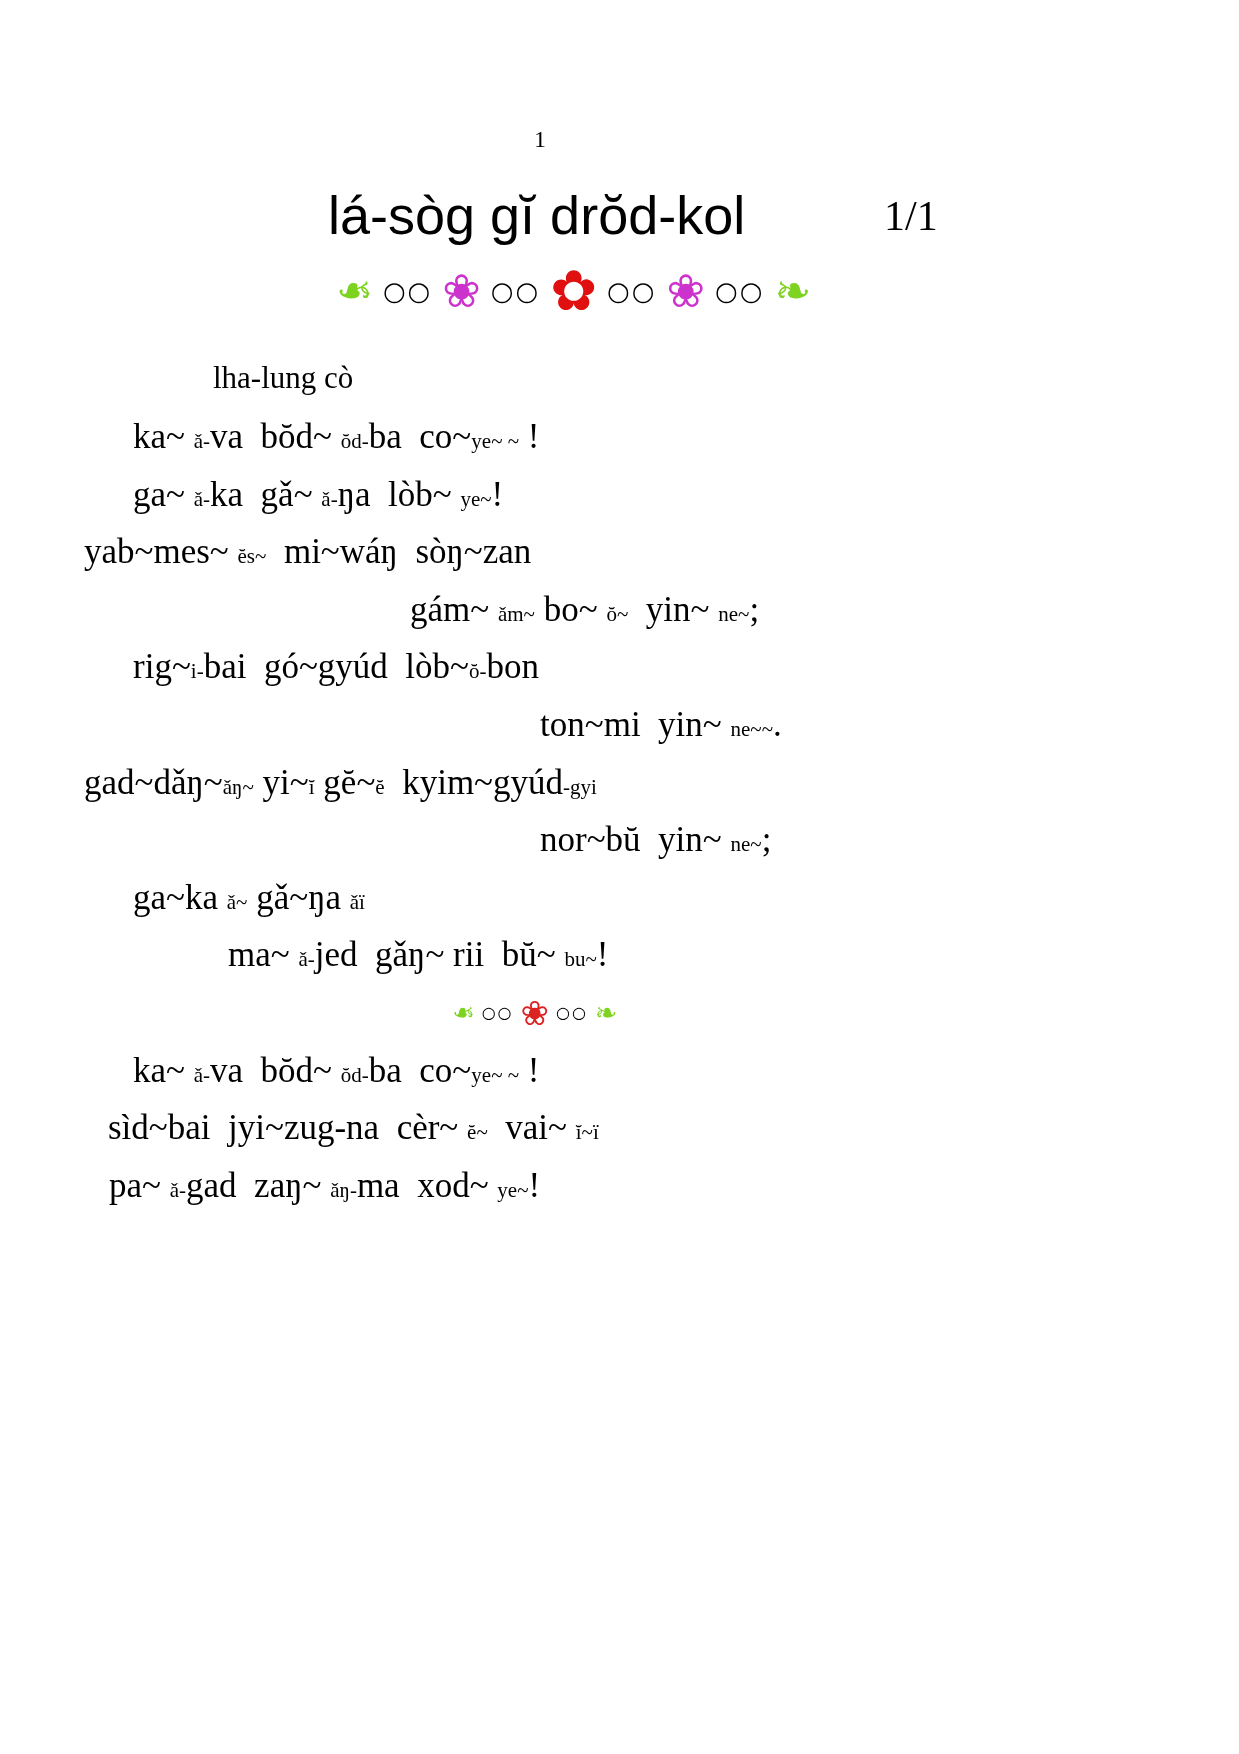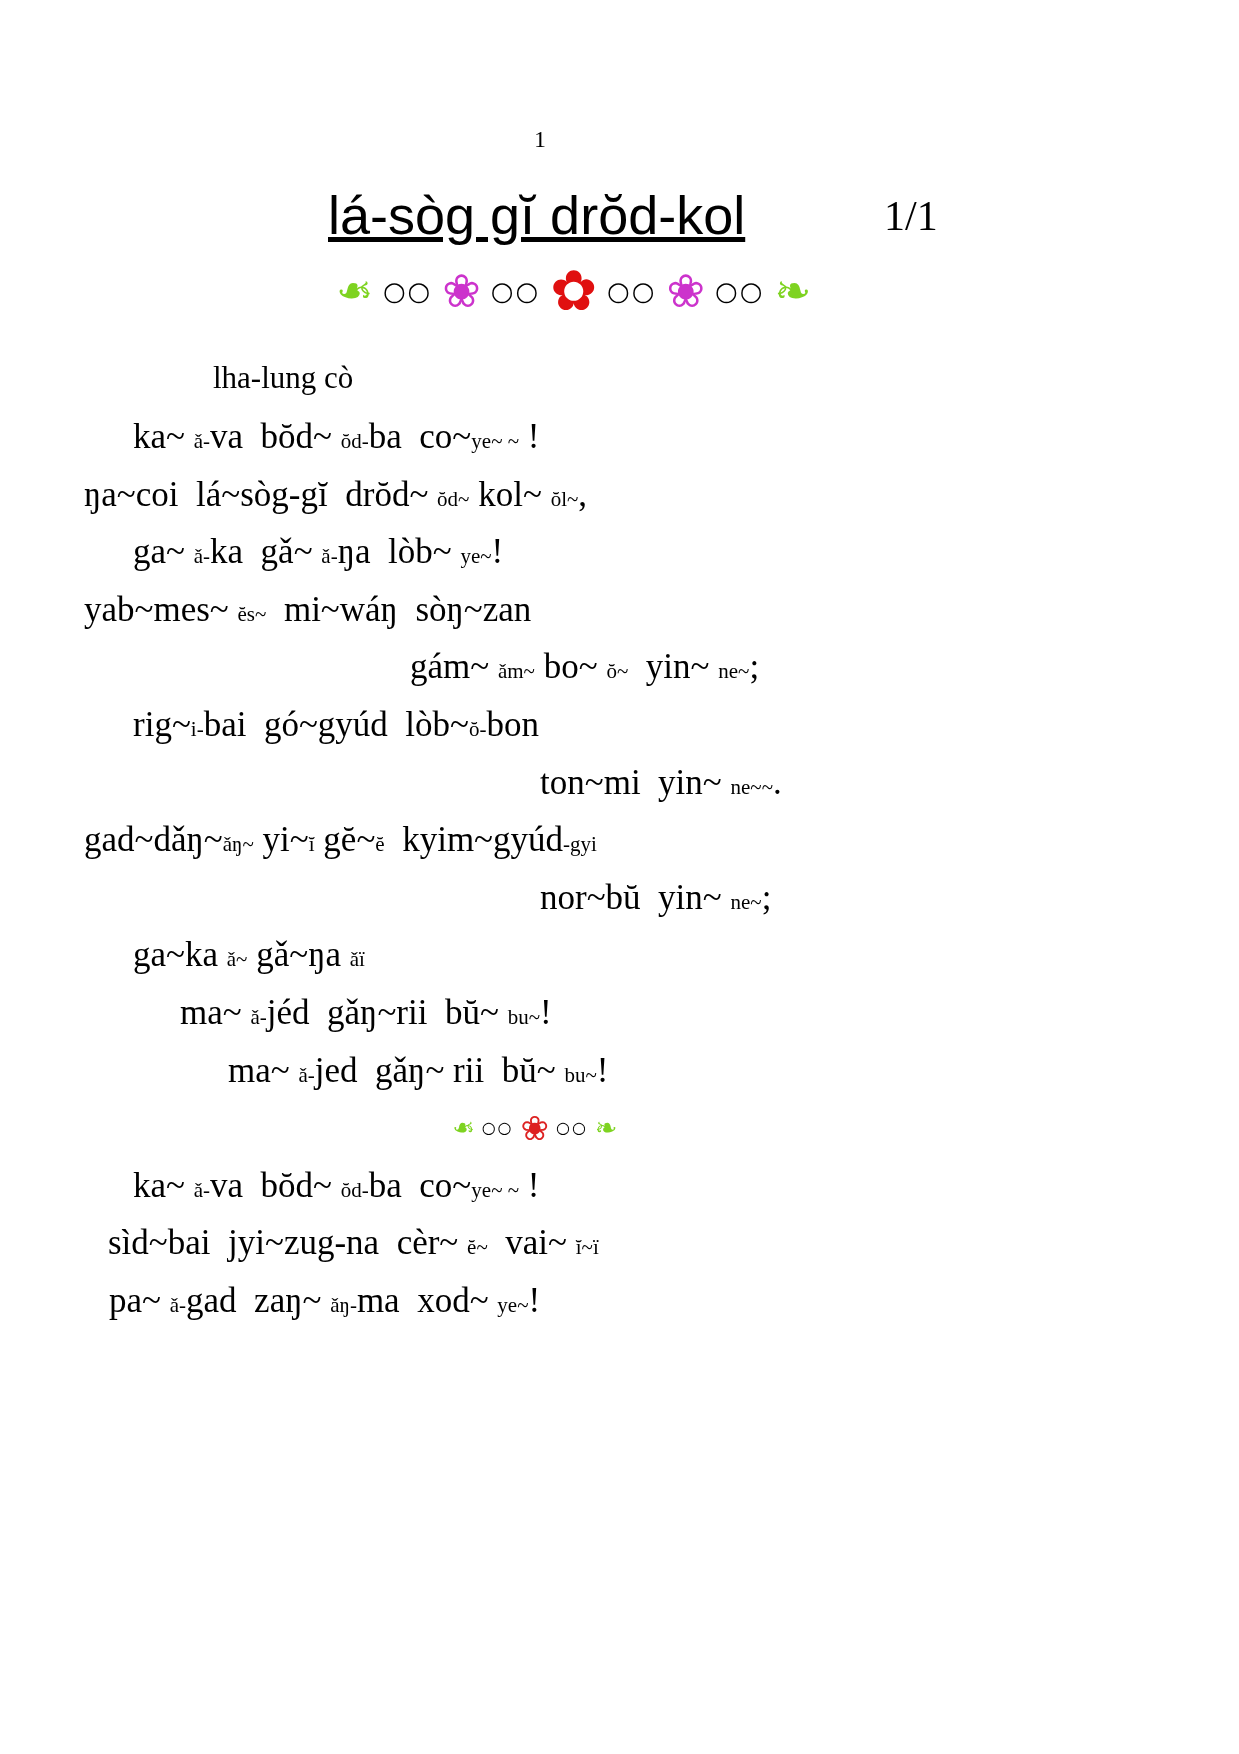--- a/index.html
+++ b/index.html
@@ -18,21 +18,20 @@
     text-align:center;
     font-size:24px;
   }
   .title-row { position:absolute; top:184px; left:0; width:1239px; height:80px; }
   .doc-title {
     position:absolute; left:328px; top:0;
     font-family:"Liberation Sans", sans-serif;
     font-size:54px;
     letter-spacing:0px;
     white-space:pre;
-    text-decoration:underline;
   }
   .page-indicator {
     position:absolute; left:884px; top:8px;
     font-size:42px;
   }
   .orn-row-top {
     position:absolute; top:262px; left:336px; height:58px;
     display:flex; align-items:center; gap:10px;
   }
   .subtitle {
@@ -83,30 +82,28 @@
       <span class="orn circles" style="color: rgb(0, 0, 0); font-size: 26px;">○○</span>
       <span class="orn" style="color: rgb(204, 51, 204); font-size: 46px;">❀</span>
       <span class="orn circles" style="color: rgb(0, 0, 0); font-size: 26px;">○○</span>
       <span class="orn" style="color: rgb(126, 211, 33); font-size: 44px;">❧</span>
     </div>
 
   <div class="subtitle">lha-lung cò</div>
 
   <div class="verse">
       <div class="line" style="padding-left: 133px;"><span class="seg-big">ka~ </span><span class="seg-small">ǎ-</span><span class="seg-big">va  bŏd~ </span><span class="seg-small">ŏd-</span><span class="seg-big">ba  co~</span><span class="seg-small">ye~ ~</span><span class="seg-big"> !</span></div>
-      <div class="line" style="padding-left: 84px;"><span class="seg-big">ŋa~coi  lá~sòg-gĭ  drŏd~ </span><span class="seg-small">ŏd~</span><span class="seg-big"> kol~ </span><span class="seg-small">ŏl~</span><span class="seg-big">,</span></div>
       <div class="line" style="padding-left: 133px;"><span class="seg-big">ga~ </span><span class="seg-small">ǎ-</span><span class="seg-big">ka  gǎ~ </span><span class="seg-small">ǎ-</span><span class="seg-big">ŋa  lòb~ </span><span class="seg-small">ye~</span><span class="seg-big">!</span></div>
       <div class="line" style="padding-left: 84px;"><span class="seg-big">yab~mes~ </span><span class="seg-small">ĕs~</span><span class="seg-big">  mi~wáŋ  sòŋ~zan</span></div>
       <div class="line" style="padding-left: 410px;"><span class="seg-big">gám~ </span><span class="seg-small">ǎm~</span><span class="seg-big"> bo~ </span><span class="seg-small">ŏ~</span><span class="seg-big">  yin~ </span><span class="seg-small">ne~</span><span class="seg-big">;</span></div>
       <div class="line" style="padding-left: 133px;"><span class="seg-big">rig~</span><span class="seg-small">i-</span><span class="seg-big">bai  gó~gyúd  lòb~</span><span class="seg-small">ŏ-</span><span class="seg-big">bon</span></div>
       <div class="line" style="padding-left: 540px;"><span class="seg-big">ton~mi  yin~ </span><span class="seg-small">ne~~</span><span class="seg-big">.</span></div>
       <div class="line" style="padding-left: 84px;"><span class="seg-big">gad~dǎŋ~</span><span class="seg-small">ǎŋ~</span><span class="seg-big"> yi~</span><span class="seg-small">ĭ</span><span class="seg-big"> gĕ~</span><span class="seg-small">ĕ</span><span class="seg-big">  kyim~gyúd</span><span class="seg-small">-gyi</span></div>
       <div class="line" style="padding-left: 540px;"><span class="seg-big">nor~bŭ  yin~ </span><span class="seg-small">ne~</span><span class="seg-big">;</span></div>
       <div class="line" style="padding-left: 133px;"><span class="seg-big">ga~ka </span><span class="seg-small">ǎ~</span><span class="seg-big"> gǎ~ŋa </span><span class="seg-small">ǎï</span></div>
-      <div class="line" style="padding-left: 180px;"><span class="seg-big">ma~ </span><span class="seg-small">ǎ-</span><span class="seg-big">jéd  gǎŋ~rii  bŭ~ </span><span class="seg-small">bu~</span><span class="seg-big">!</span></div>
       <div class="line" style="padding-left: 228px;"><span class="seg-big">ma~ </span><span class="seg-small">ǎ-</span><span class="seg-big">jed  gǎŋ~ rii  bŭ~ </span><span class="seg-small">bu~</span><span class="seg-big">!</span></div>
       <div class="line orn-row-mid" style="padding-left: 452px;">
         <span class="orn flip" style="color: rgb(126, 211, 33); font-size: 27px;">❧</span>
         <span class="orn circles" style="color: rgb(0, 0, 0); font-size: 16px;">○○</span>
         <span class="orn" style="color: rgb(221, 34, 34); font-size: 34px;">❀</span>
         <span class="orn circles" style="color: rgb(0, 0, 0); font-size: 16px;">○○</span>
         <span class="orn" style="color: rgb(126, 211, 33); font-size: 27px;">❧</span>
       </div>
       <div class="line" style="padding-left: 133px;"><span class="seg-big">ka~ </span><span class="seg-small">ǎ-</span><span class="seg-big">va  bŏd~ </span><span class="seg-small">ŏd-</span><span class="seg-big">ba  co~</span><span class="seg-small">ye~ ~</span><span class="seg-big"> !</span></div>
       <div class="line" style="padding-left: 108px;"><span class="seg-big">sìd~bai  jyi~zug-na  cèr~ </span><span class="seg-small">ĕ~</span><span class="seg-big">  vai~ </span><span class="seg-small">ĭ~ï</span></div>

